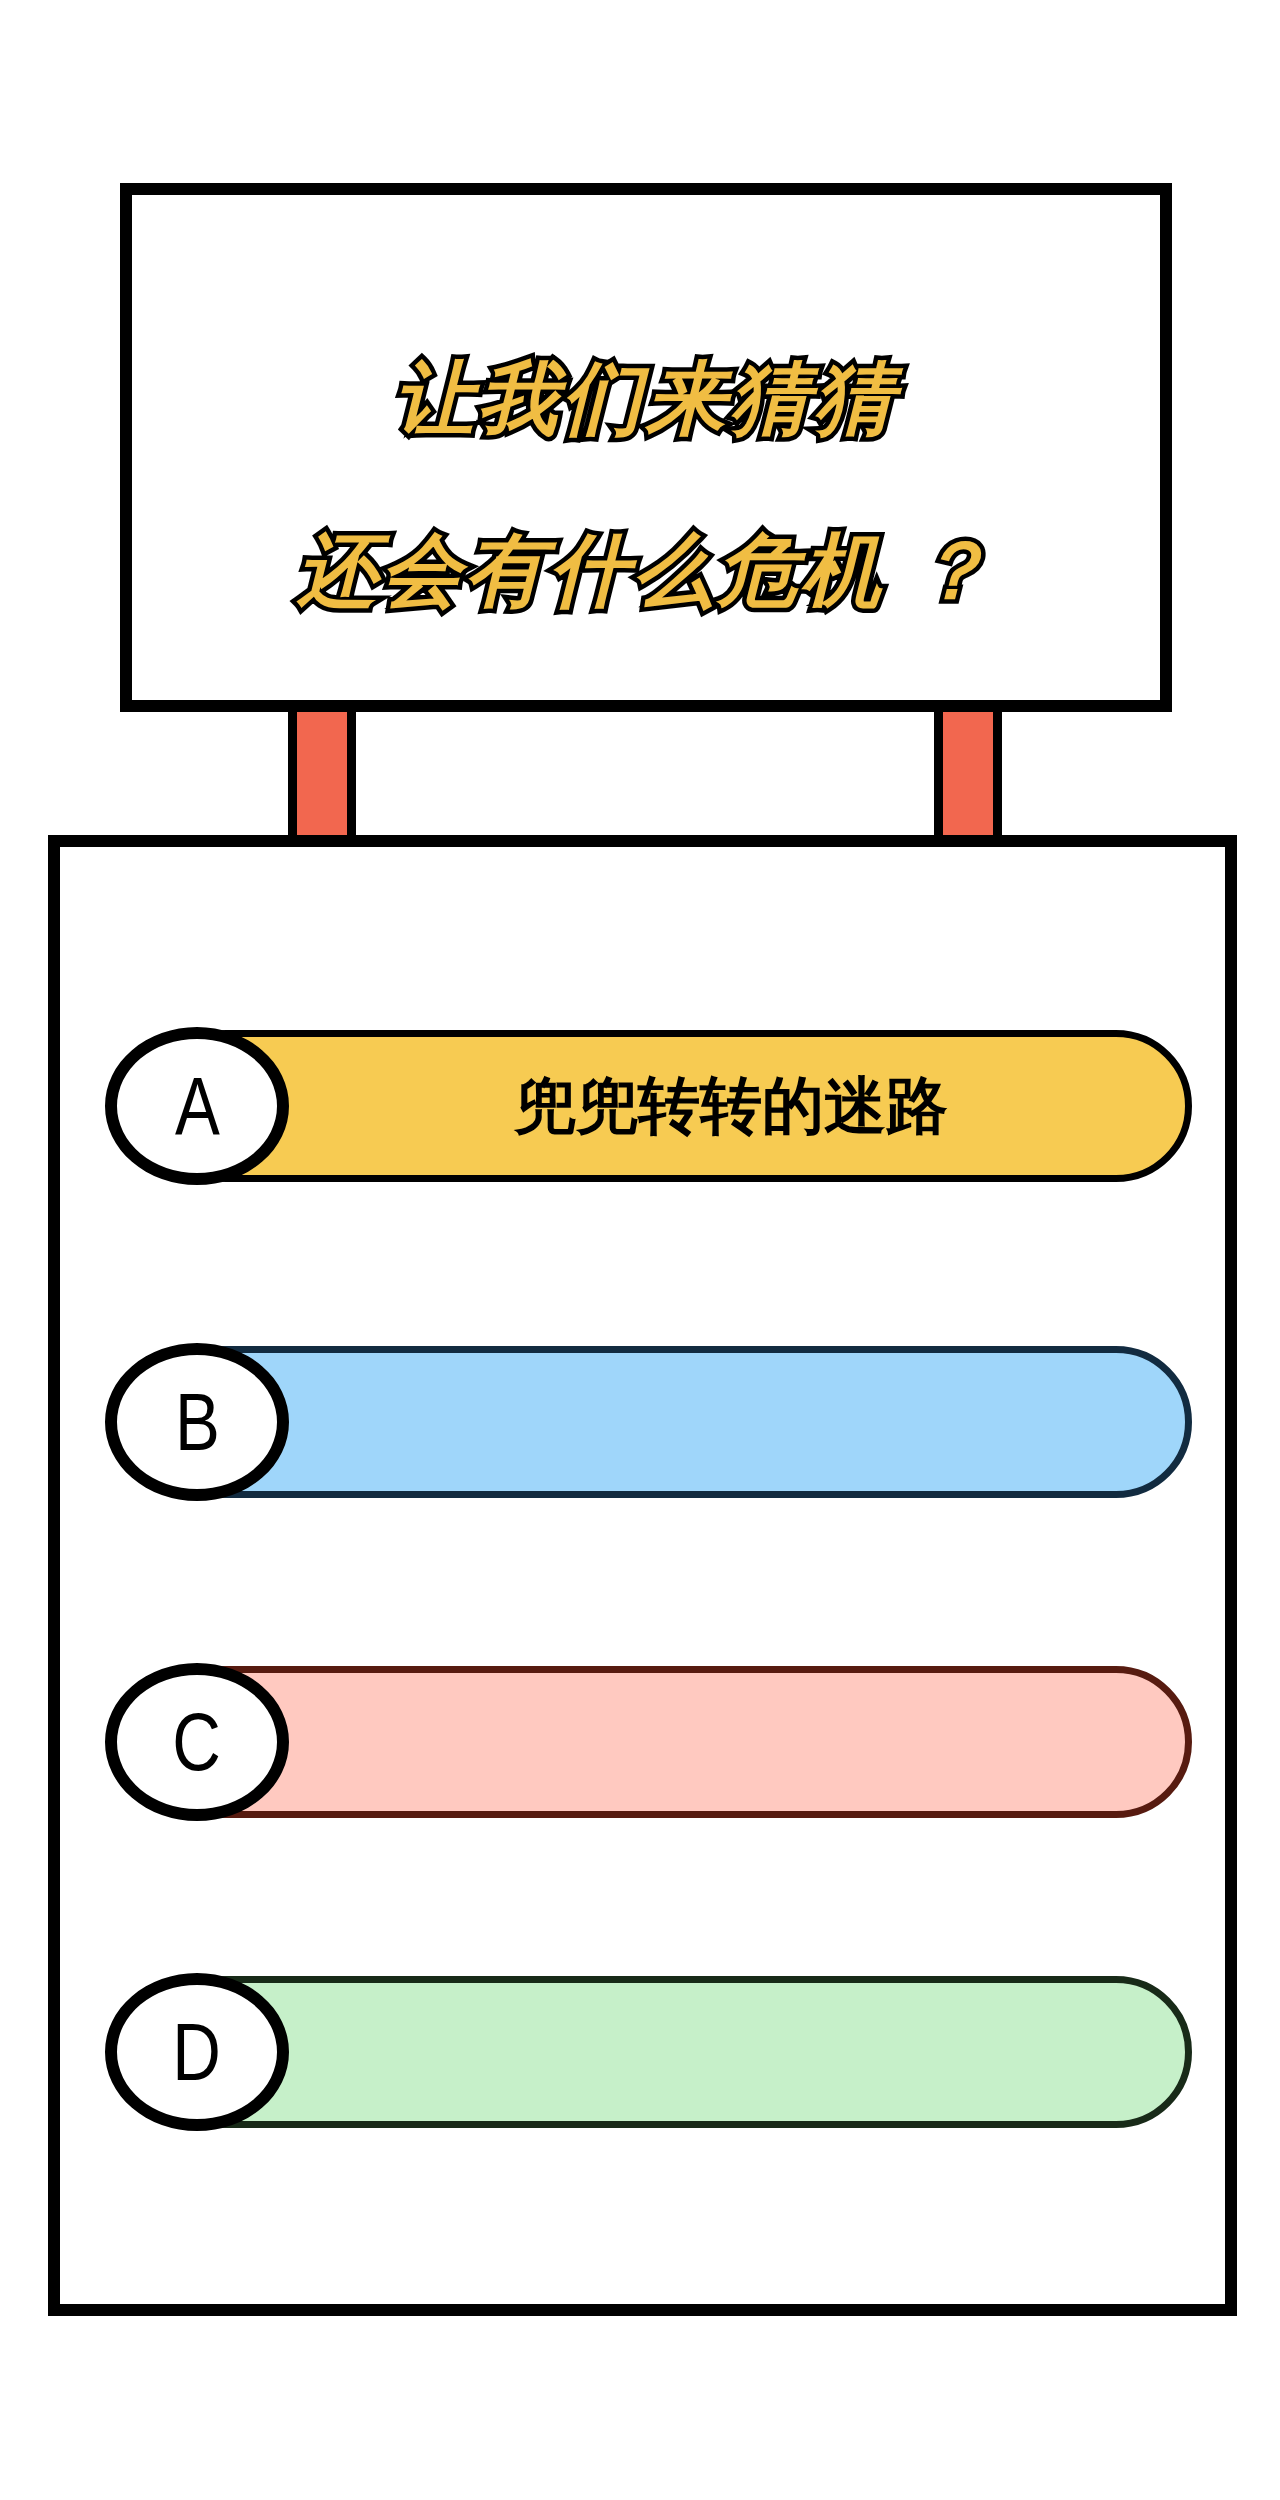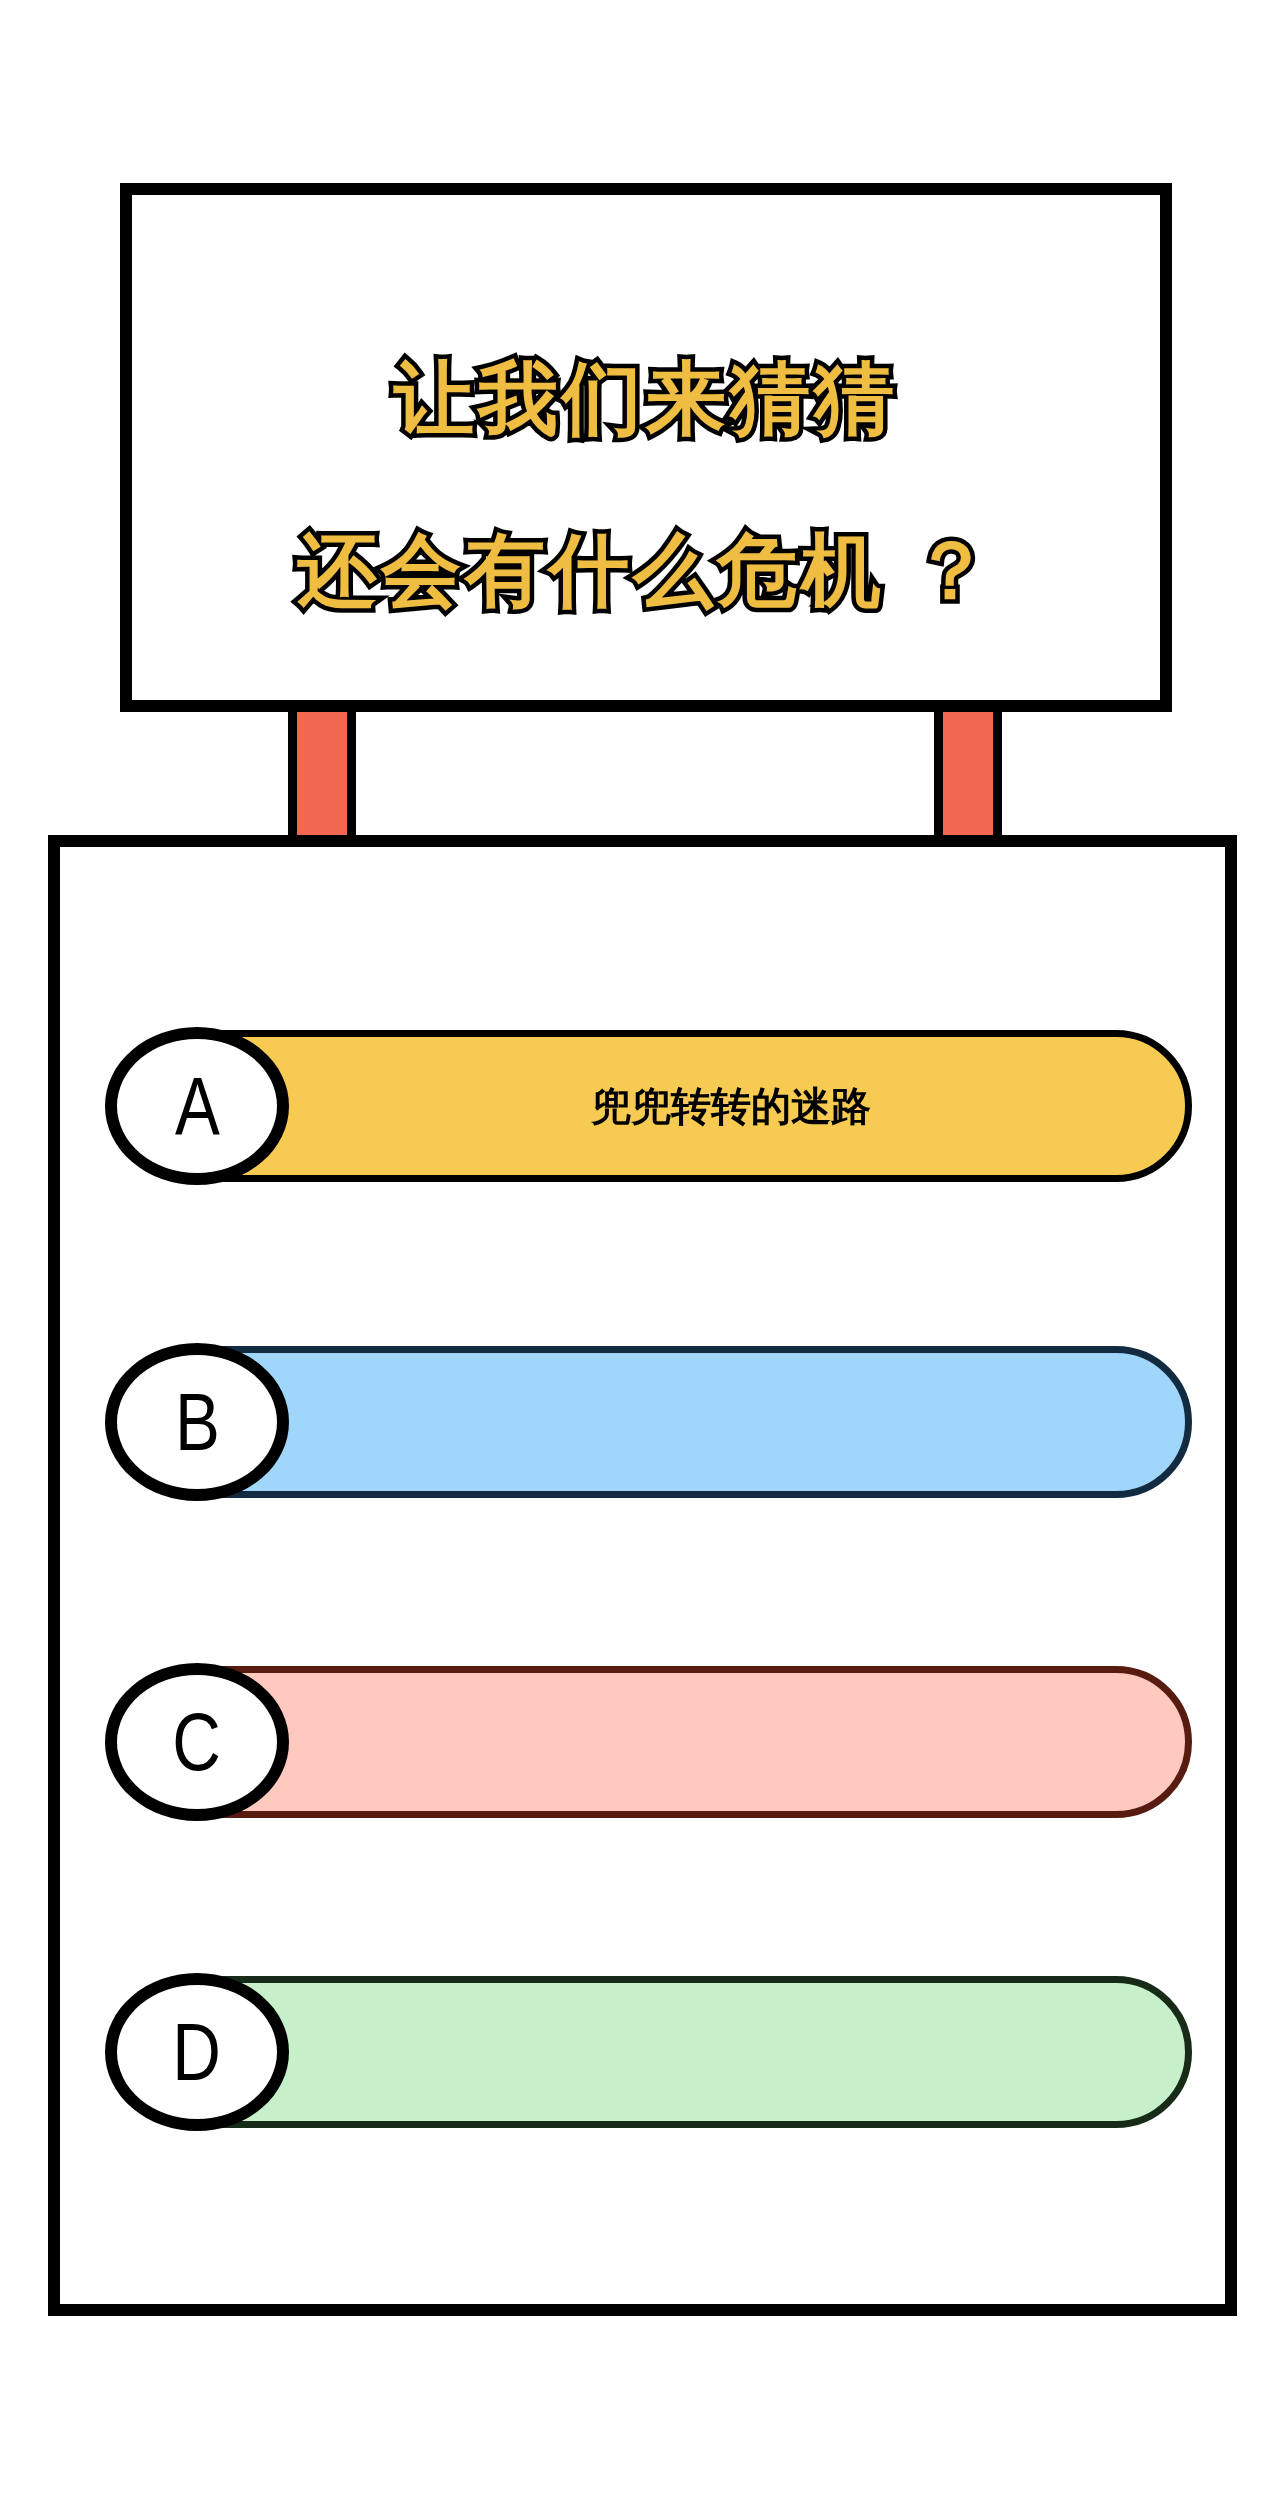--- a/index.html
+++ b/index.html
@@ -22,20 +22,21 @@
   .sign-title{
     padding-top:118px;
     text-align:center;
     font-size:80px;
     line-height:172px;
     font-weight:800;
     letter-spacing:4px;
     -webkit-text-stroke:9px #000;
     paint-order:stroke fill;
     text-shadow:0 0 2px #000;
+    font-style:italic;
   }
   
   .post{
     position:absolute;top:700px;
     width:68px;height:146px;
     box-sizing:border-box;
     border-left:9px solid #000;
     border-right:9px solid #000;
     z-index:1;
   }
@@ -57,21 +58,21 @@
     border:7px solid #000;
     border-radius:76px;
   }
   .opt-a{top:183px;}
   .opt-b{top:499px;}
   .opt-c{top:819px;}
   .opt-d{top:1129px;}
   .option-label{
     position:absolute;left:130px;right:10px;top:0;bottom:0;
     display:flex;align-items:center;justify-content:center;
-    font-size:40px;font-weight:700;color:#000;
+    font-size:62px;font-weight:700;color:#000;
     white-space:nowrap;
   }
   .opt-d .option-label{transform:translateX(26px);}
   .badge{
     position:absolute;
     left:-52px;top:-10px;
     width:184px;height:158px;
     box-sizing:border-box;
     background:#ffffff;
     border:12px solid #000;

